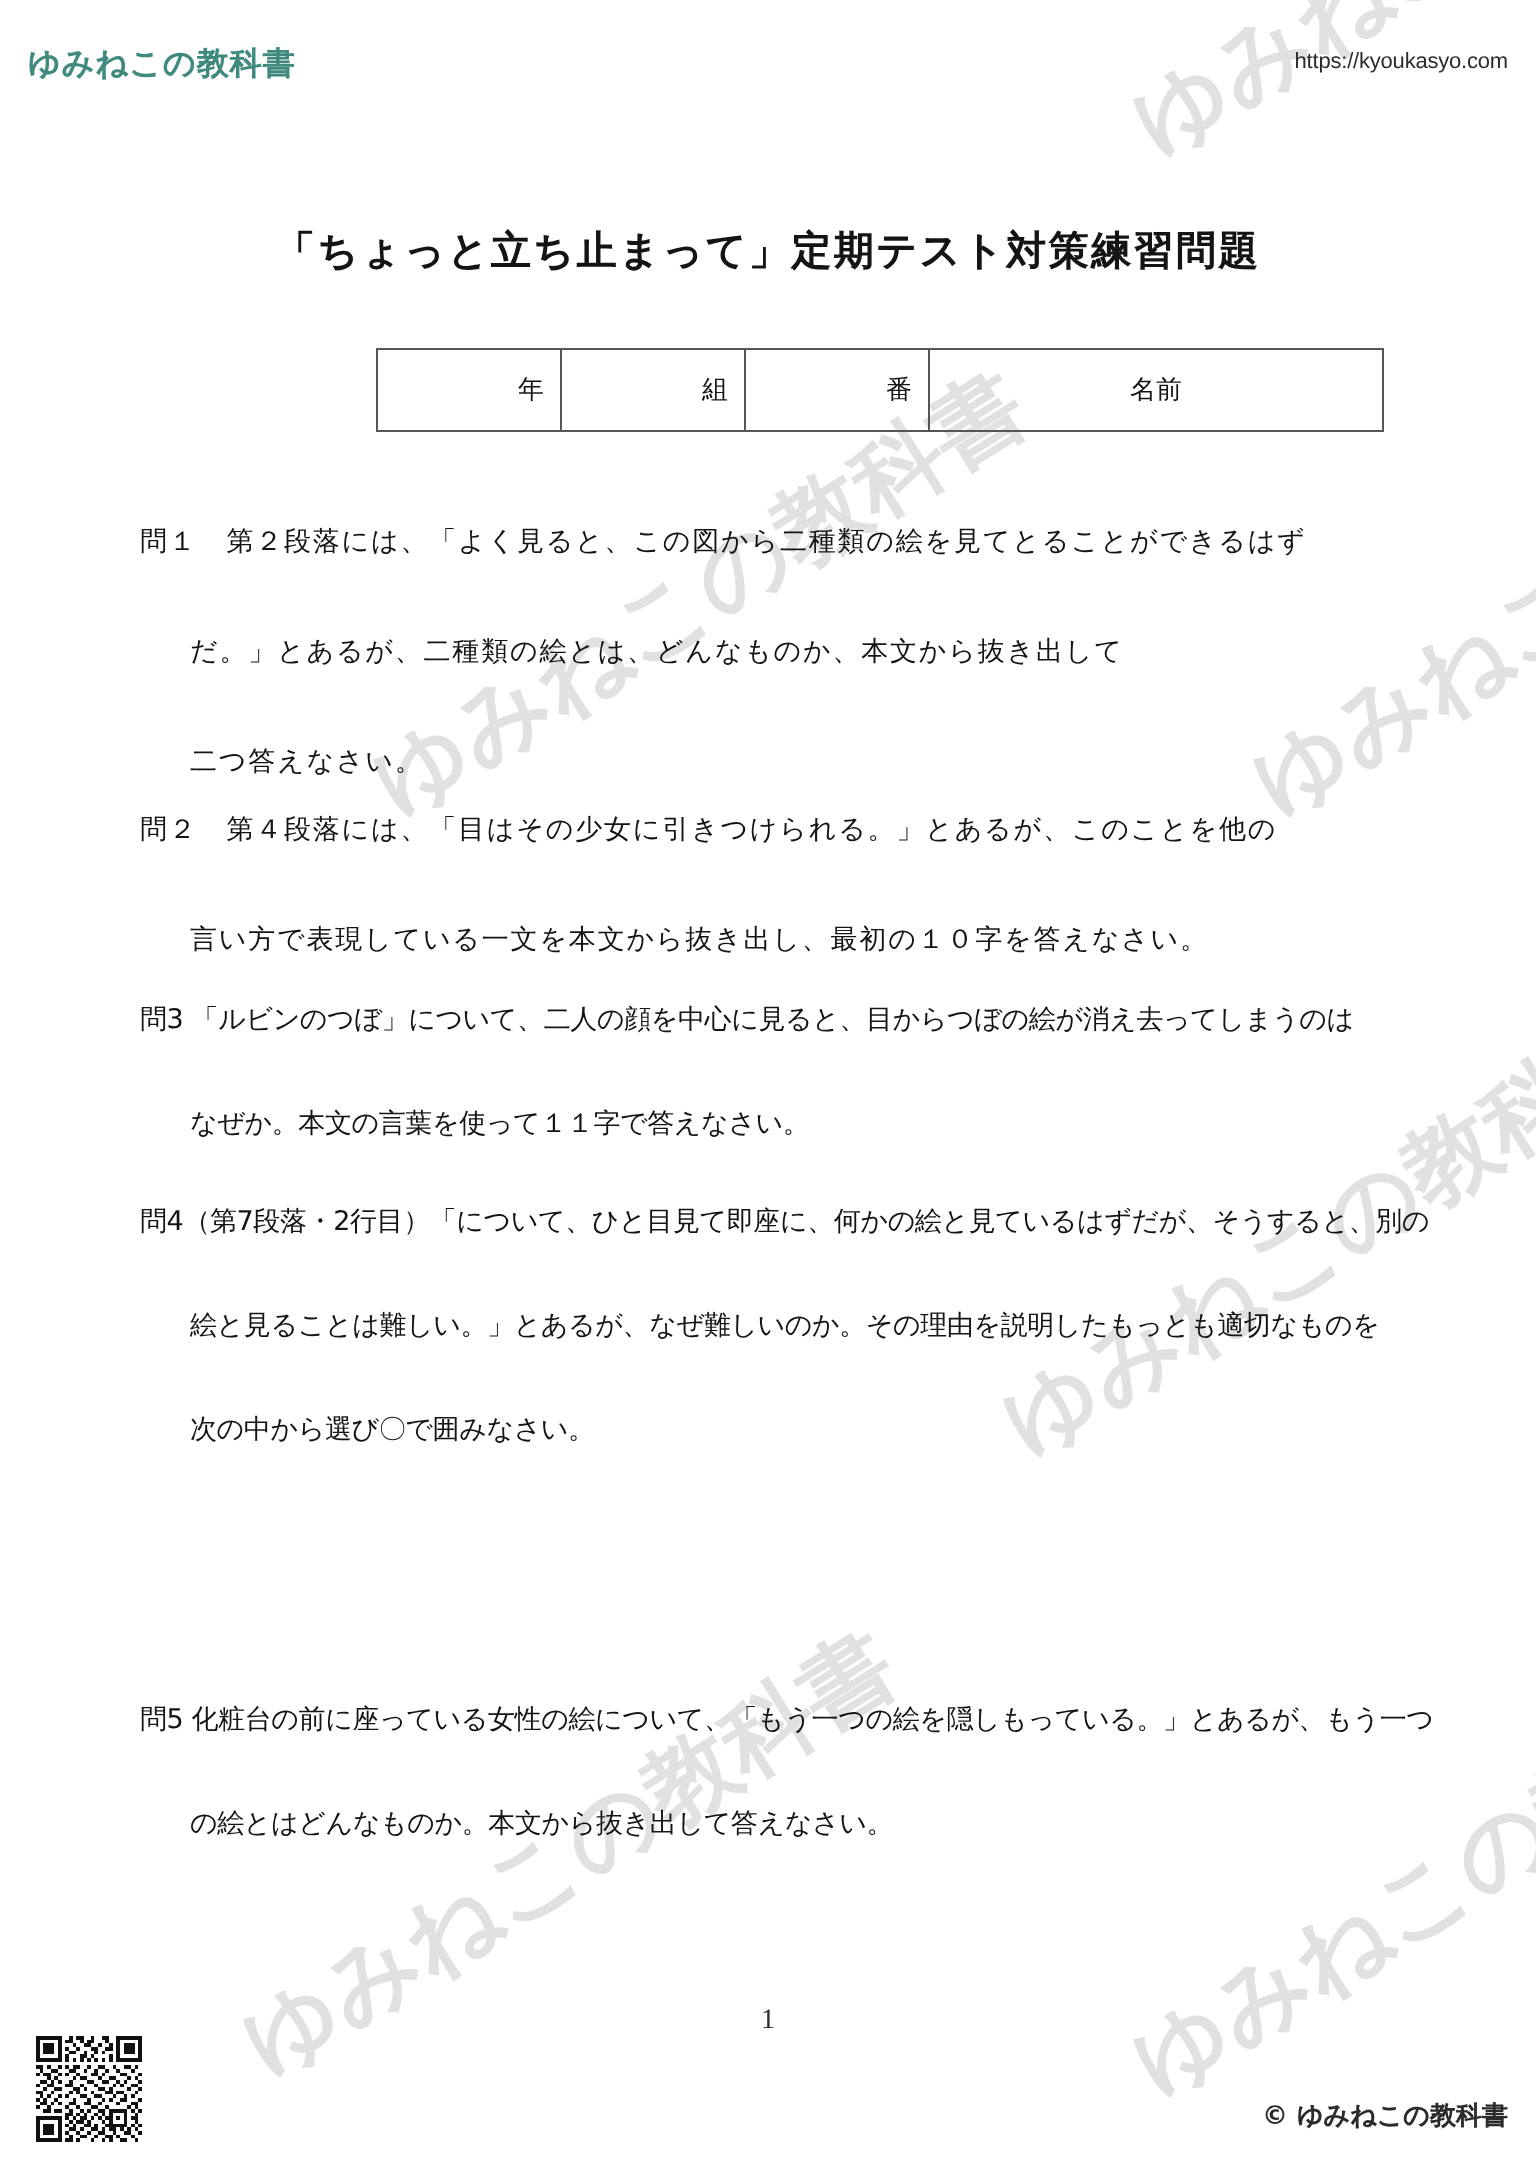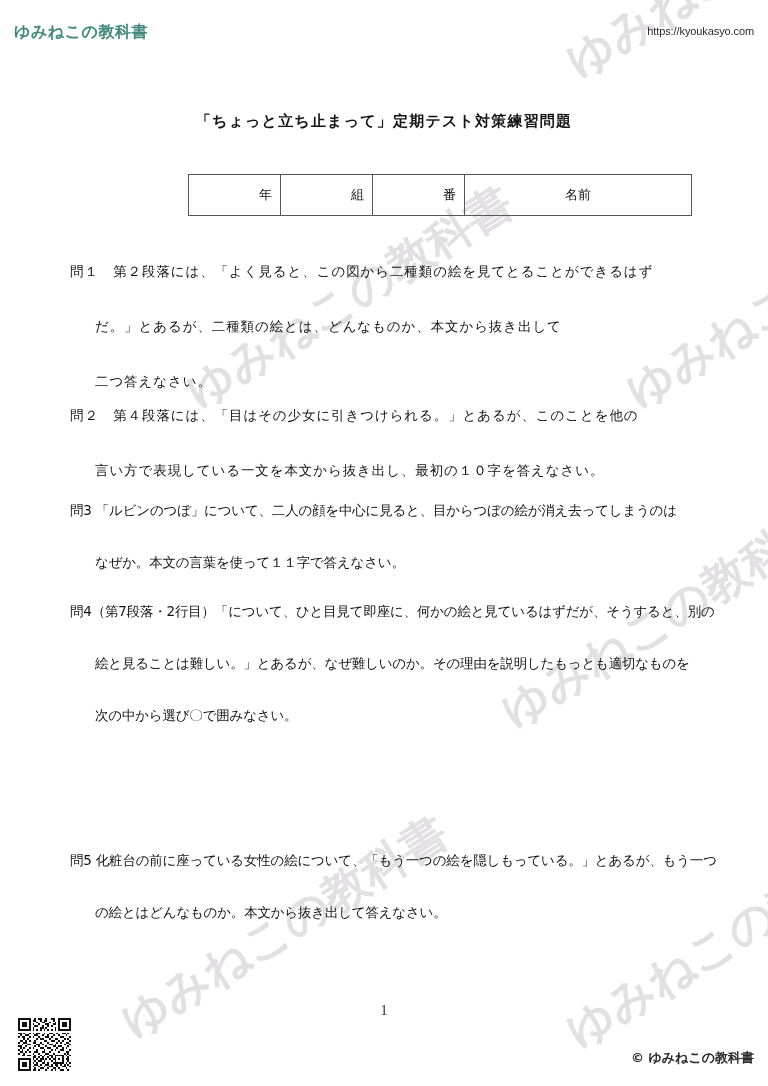--- a/index.html
+++ b/index.html
@@ -64,21 +64,21 @@
   }
 
   
   #doc-title {
     position: absolute;
     left: 0;
     right: 0;
     top: 112px;
     text-align: center;
     font-family: "DejaVu Sans", sans-serif;
-    font-size: 15px;
+    font-size: 20px;
     font-weight: 700;
     letter-spacing: 1.2px;
     color: #141414;
   }
 
   
   #name-table {
     position: absolute;
     left: 188px;
     top: 174px;

